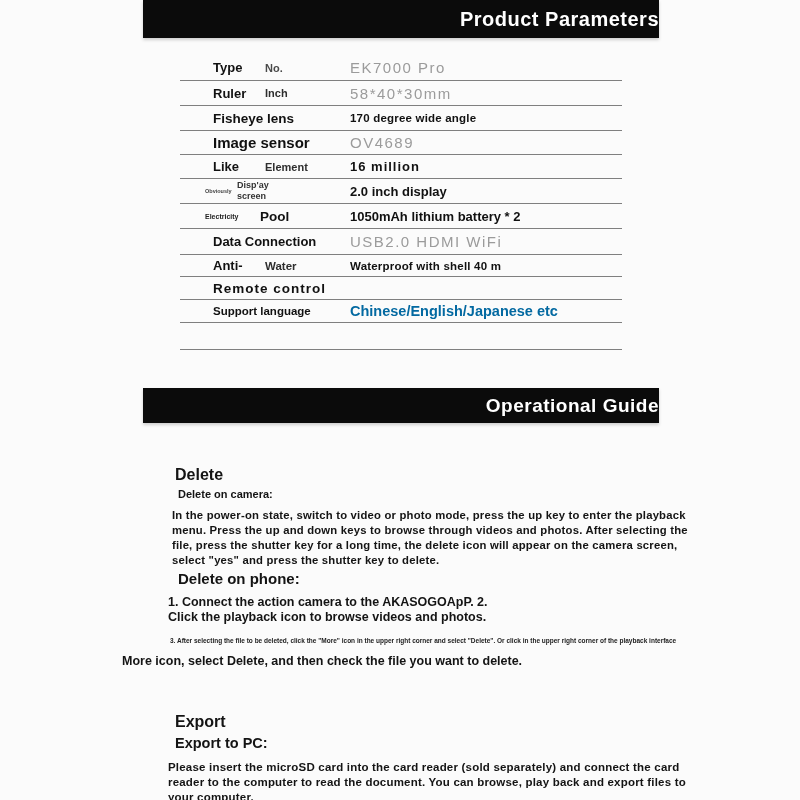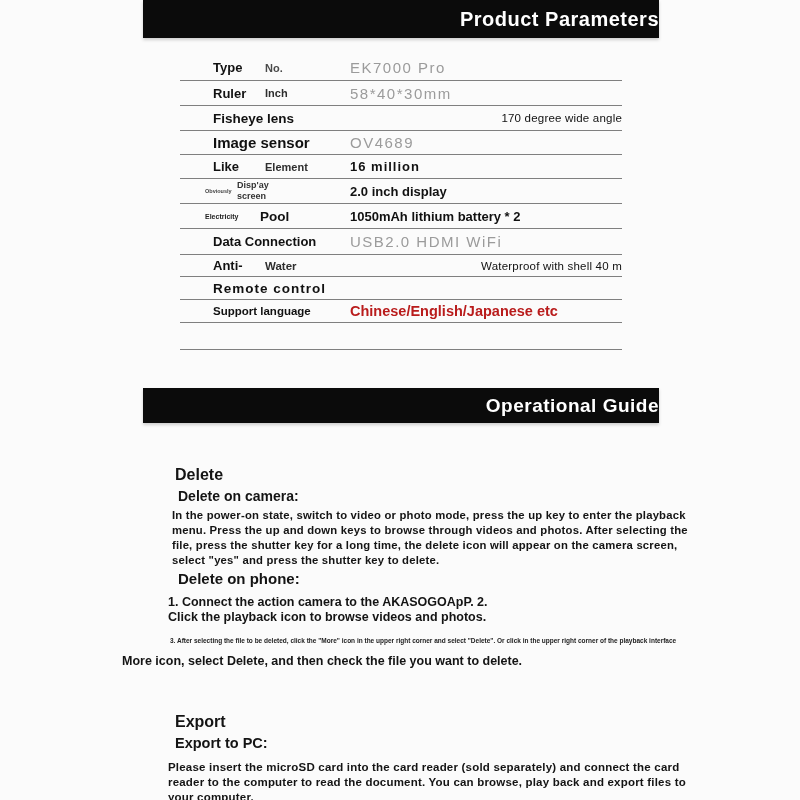--- a/index.html
+++ b/index.html
@@ -49,28 +49,28 @@
   .l2-dark{color:#2e2e2e;}
   
   .pad-sm{padding-left:25px;}
   .l1-tiny{font-size:5.5px;font-weight:bold;color:#444;min-width:32px;}
   .l1-tiny2{font-size:7px;font-weight:bold;color:#222;min-width:55px;}
   .l2-wrap{font-size:9px;color:#333;width:48px;line-height:1.2;font-weight:bold;}
   .l2-big{font-size:13.5px;font-weight:bold;color:#111;}
   .l1-sm{font-size:11.5px;}
   .ls1{letter-spacing:1px;}
   .v-gray{color:#9b9b9b;font-size:15px;letter-spacing:1.5px;}
-  .v-boldsm{font-weight:normal;font-size:11.5px;color:#111;letter-spacing:.2px;text-align:right;}
+  .v-boldsm{font-weight:bold;font-size:11.5px;color:#111;letter-spacing:.2px;}
   .v-boldmd{font-weight:bold;font-size:13px;color:#111;}
-  .v-boldlg{font-weight:bold;font-size:14.5px;color:#b91c1c;}
+  .v-boldlg{font-weight:bold;font-size:14.5px;color:#0369a1;}
 
   
   .abs{position:absolute;}
   .h1{font-weight:bold;font-size:16px;color:#141414;}
-  .h2{font-weight:bold;font-size:14px;color:#141414;}
+  .h2{font-weight:bold;font-size:11px;color:#141414;}
   .body-txt{font-weight:bold;font-size:11.3px;line-height:15px;color:#141414;letter-spacing:.2px;}
   .steps{font-weight:bold;font-size:12.5px;line-height:15.5px;color:#141414;}
   .tiny-line{font-weight:bold;font-size:6.5px;color:#222;white-space:nowrap;}
   .cont-line{font-weight:bold;font-size:12.5px;color:#141414;}
 </style>
 </head>
 <body>
 
 <div class="banner" id="banner-params">
   <span>Product Parameters</span>

